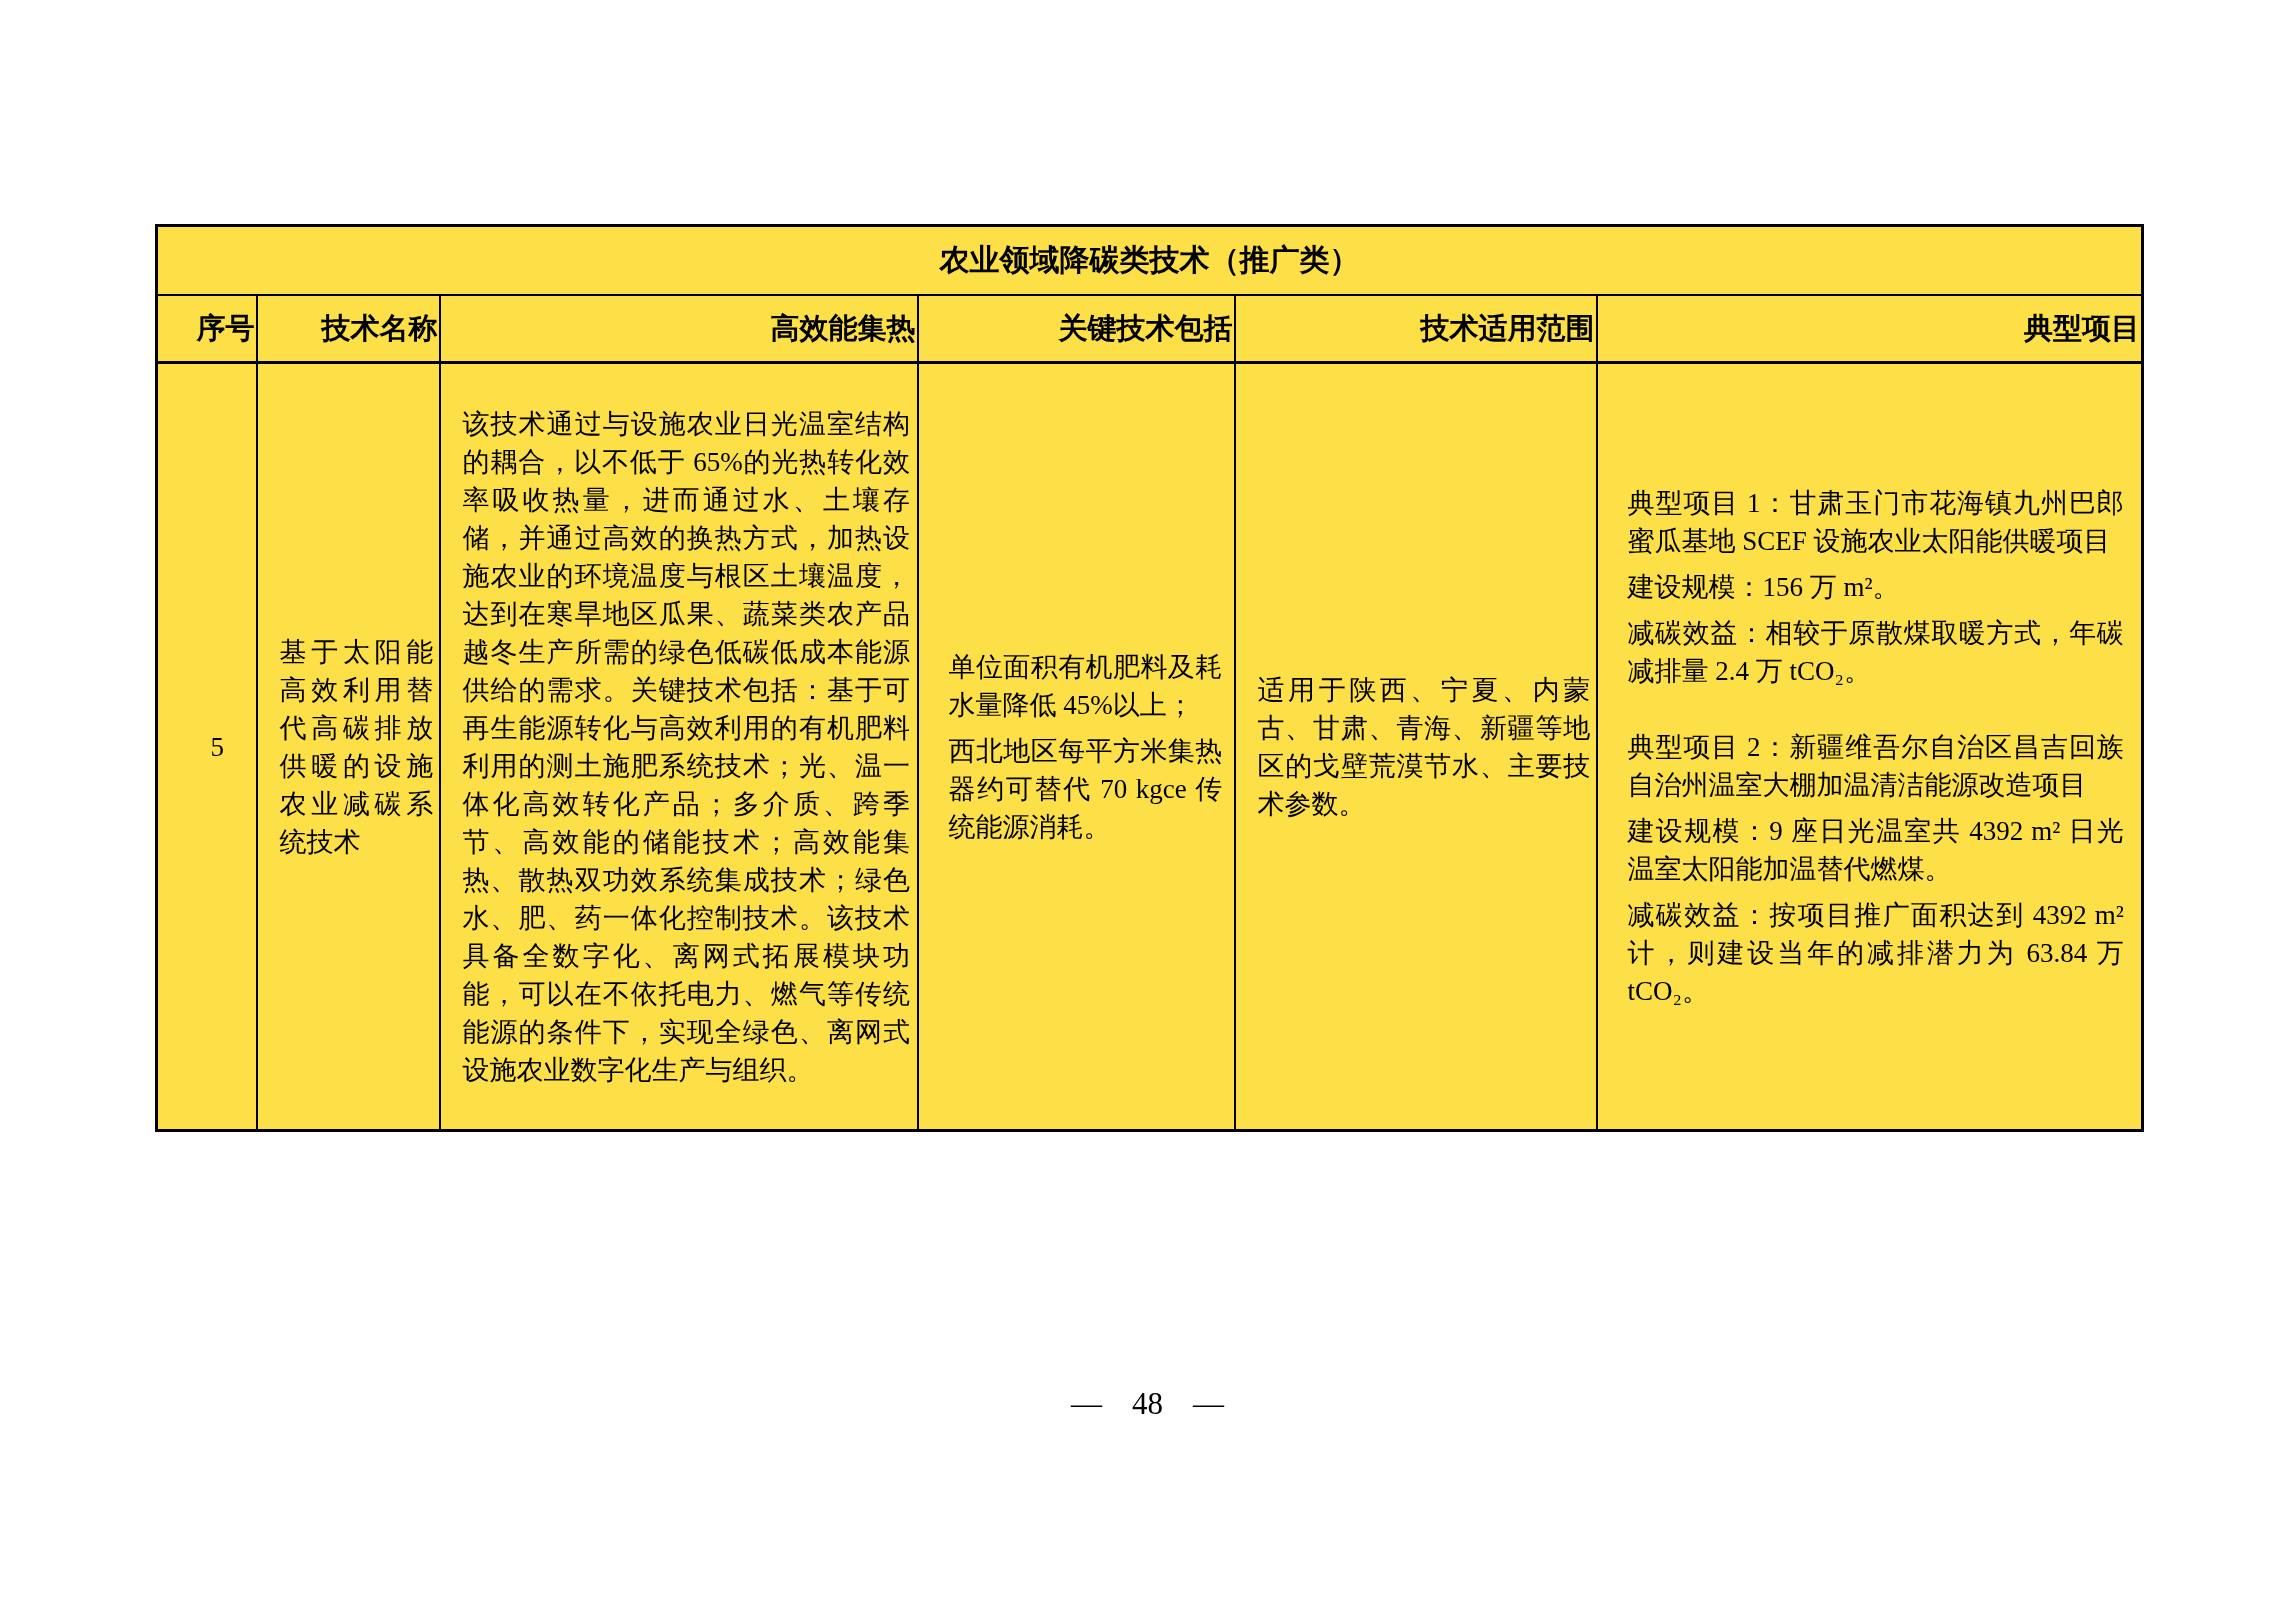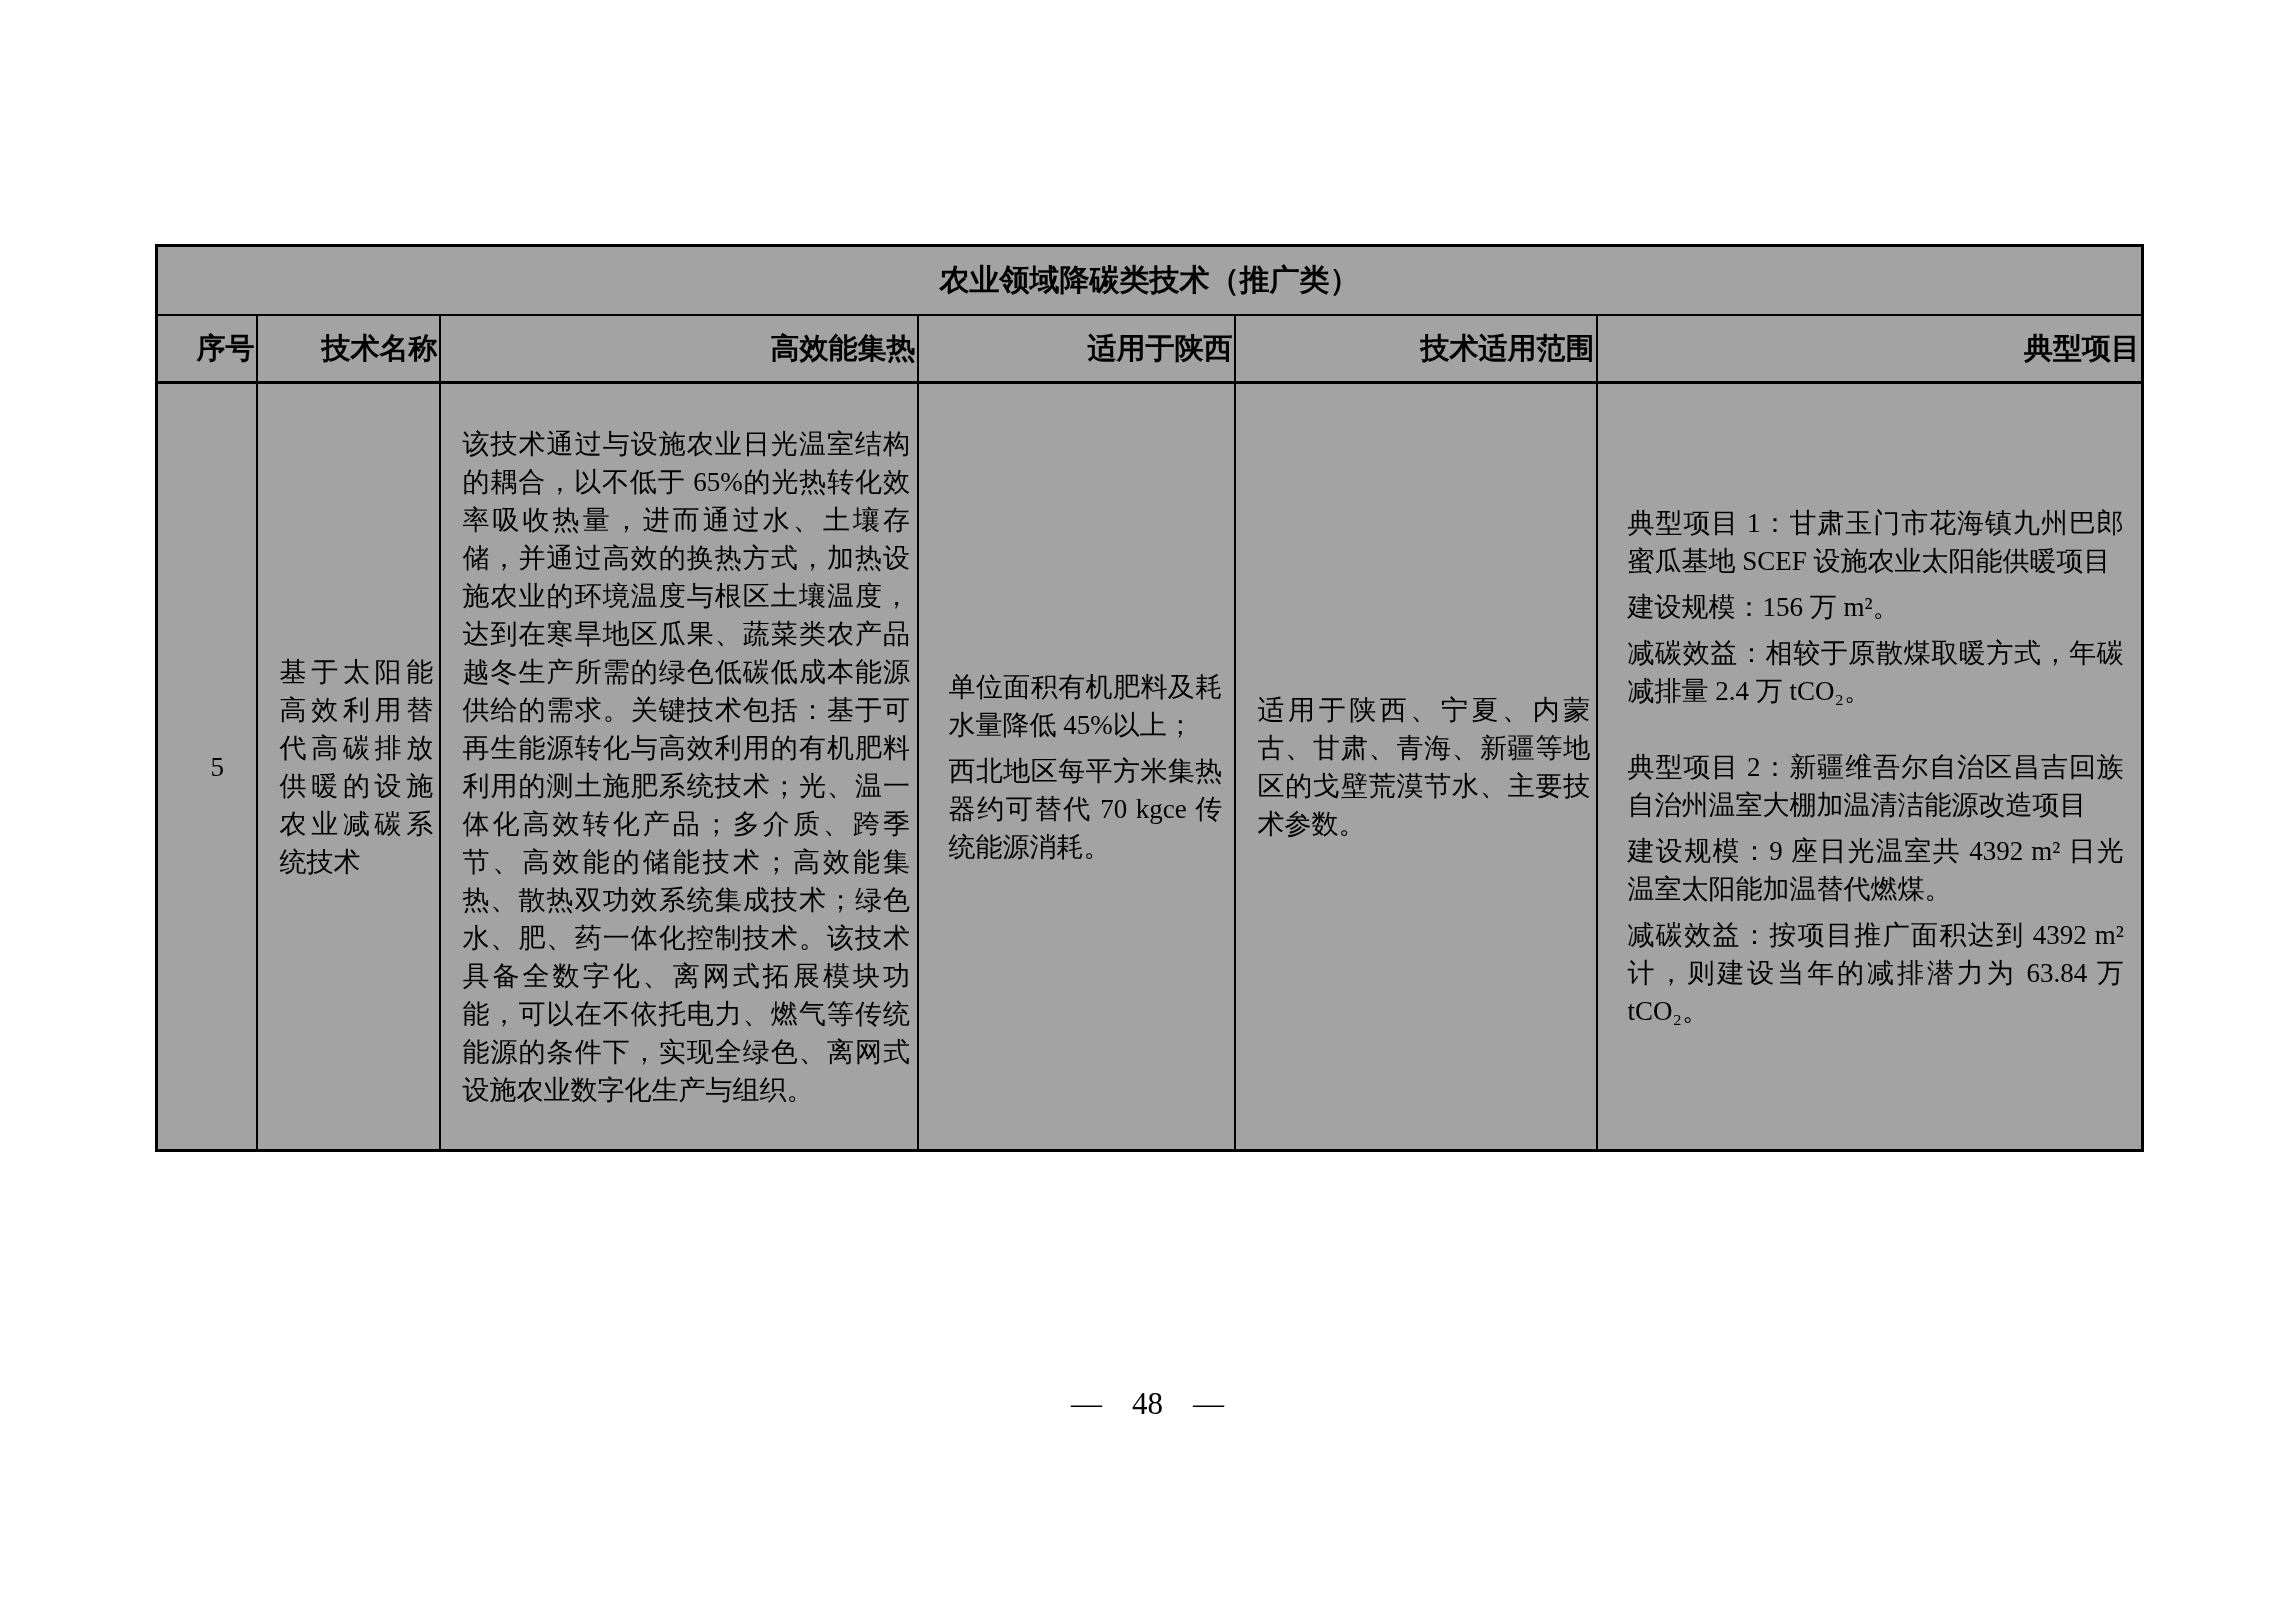--- a/index.html
+++ b/index.html
@@ -12,26 +12,26 @@
     width: 2295px;
     height: 1623px;
     color: #000;
     font-family: "Liberation Serif", "DejaVu Serif", serif;
   }
 
   
   table.doc-table {
     position: absolute;
     left: 155px;
-    top: 244px;
+    top: 224px;
     width: 1985px;
     table-layout: fixed;
     border-collapse: collapse;
     border: 3.9px solid #000;
-    background: #a3a3a3;
+    background: #fde047;
   }
   col.c-index  { width: 100px; }
   col.c-name   { width: 183px; }
   col.c-content{ width: 478px; }
   col.c-params { width: 317px; }
   col.c-scope  { width: 362px; }
   col.c-proj   { width: 546px; }
 
   td, th {
     border: 2px solid #000;
@@ -119,21 +119,21 @@
     <col class="c-proj">
   </colgroup>
   <tbody>
     <tr>
       <td class="title-cell" colspan="6">农业领域降碳类技术（推广类）</td>
     </tr>
     <tr class="header-row">
       <th>序号</th>
       <th>技术名称</th>
       <th>高效能集热</th>
-      <th>适用于陕西</th>
+      <th>关键技术包括</th>
       <th>技术适用范围</th>
       <th>典型项目</th>
     </tr>
     <tr class="data-row">
       <td class="cell-index">5</td>
       <td class="cell-name">基于太阳能高效利用替代高碳排放供暖的设施农业减碳系统技术</td>
       <td class="cell-content">该技术通过与设施农业日光温室结构的耦合，以不低于 65%的光热转化效率吸收热量，进而通过水、土壤存储，并通过高效的换热方式，加热设施农业的环境温度与根区土壤温度，达到在寒旱地区瓜果、蔬菜类农产品越冬生产所需的绿色低碳低成本能源供给的需求。关键技术包括：基于可再生能源转化与高效利用的有机肥料利用的测土施肥系统技术；光、温一体化高效转化产品；多介质、跨季节、高效能的储能技术；高效能集热、散热双功效系统集成技术；绿色水、肥、药一体化控制技术。该技术具备全数字化、离网式拓展模块功能，可以在不依托电力、燃气等传统能源的条件下，实现全绿色、离网式设施农业数字化生产与组织。</td>
       <td class="cell-params">
         <p>单位面积有机肥料及耗水量降低 45%以上；</p>
         <p>西北地区每平方米集热器约可替代 70 kgce 传统能源消耗。</p>

